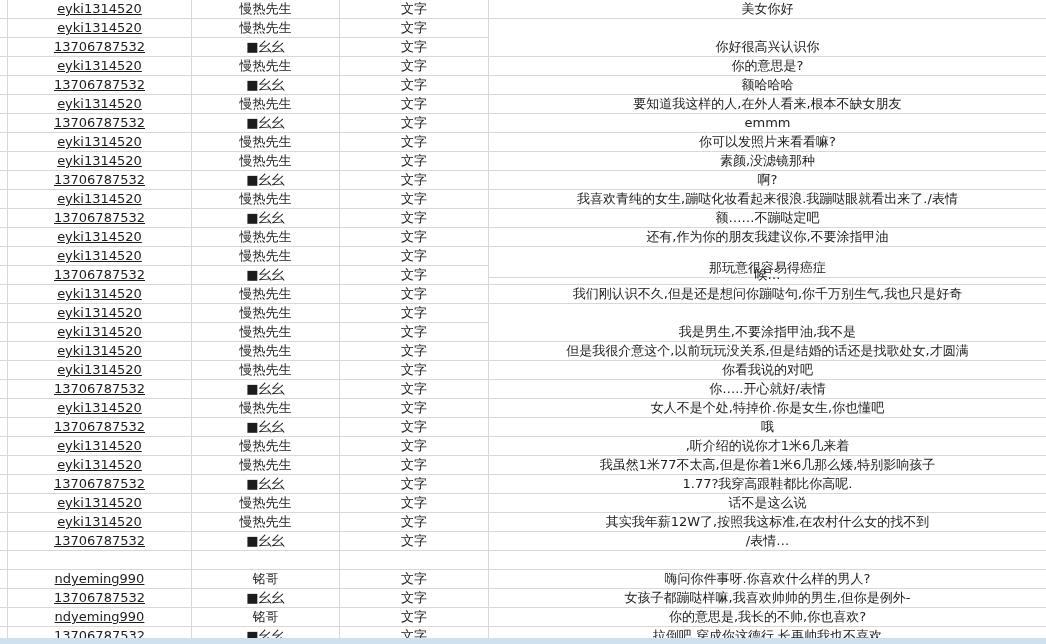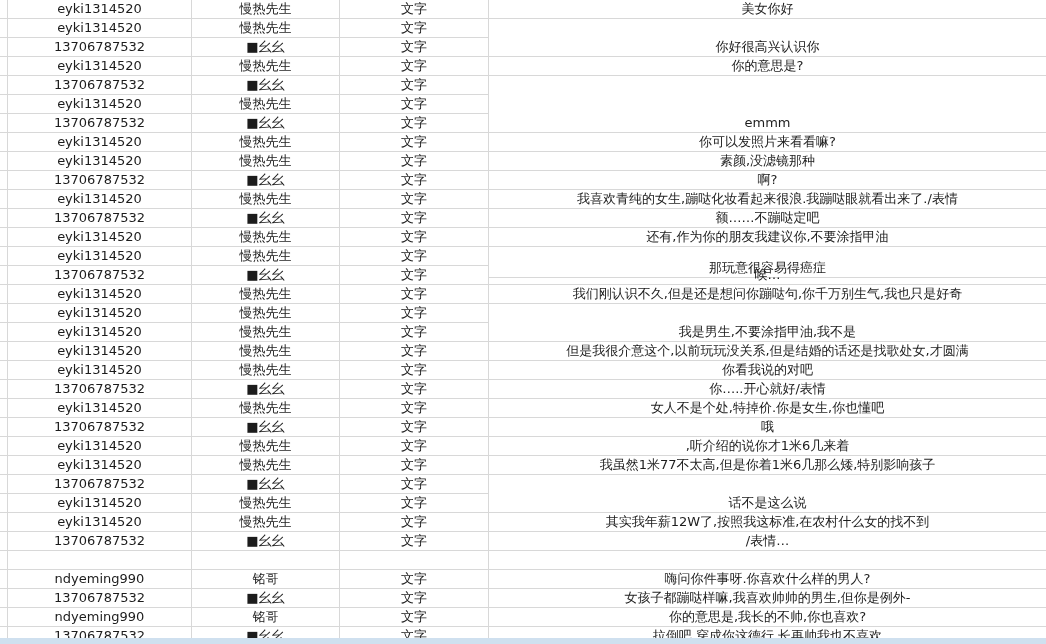--- a/index.html
+++ b/index.html
@@ -29,21 +29,21 @@
     height: 19px;
     line-height: 18px;
     border-right: 1px solid #d8d8d8;
     border-bottom: 1px solid #d8d8d8;
     text-align: center;
     white-space: nowrap;
     overflow: hidden;
     flex: none;
   }
   .c-sliver  { width: 8px; }
-  .c-account { width: 184px; }
+  .c-account { width: 184px; text-decoration: underline; }
   .c-name    { width: 148px; }
   .c-type    { width: 149px; }
   .c-msg     { width: 557px; border-right: none; }
   .bottom-bar {
     position: absolute;
     left: 0;
     bottom: 0;
     width: 100%;
     height: 6px;
     z-index: 2;
@@ -83,27 +83,29 @@
     <div class="cell c-name" style="border-right-color: rgb(216, 216, 216); border-bottom-color: rgb(216, 216, 216);">慢热先生</div>
     <div class="cell c-type" style="border-right-color: rgb(216, 216, 216); border-bottom-color: rgb(216, 216, 216);">文字</div>
     <div class="cell c-msg" style="border-right-color: rgb(216, 216, 216); border-bottom-color: rgb(216, 216, 216);">你的意思是?</div>
   </div>
 
   <div class="row">
     <div class="cell c-sliver" style="border-right-color: rgb(216, 216, 216); border-bottom-color: rgb(216, 216, 216);"></div>
     <div class="cell c-account" style="border-right-color: rgb(216, 216, 216); border-bottom-color: rgb(216, 216, 216);">13706787532</div>
     <div class="cell c-name" style="border-right-color: rgb(216, 216, 216); border-bottom-color: rgb(216, 216, 216);">■幺幺</div>
     <div class="cell c-type" style="border-right-color: rgb(216, 216, 216); border-bottom-color: rgb(216, 216, 216);">文字</div>
-  </div>
-
-  <div class="row">
-    <div class="cell c-sliver" style="border-right-color: rgb(216, 216, 216); border-bottom-color: rgb(216, 216, 216);"></div>
-    <div class="cell c-account" style="border-right-color: rgb(216, 216, 216); border-bottom-color: rgb(216, 216, 216);">eyki1314520</div>
-    <div class="cell c-name" style="border-right-color: rgb(216, 216, 216); border-bottom-color: rgb(216, 216, 216);">慢热先生</div>
-    <div class="cell c-type" style="border-right-color: rgb(216, 216, 216); border-bottom-color: rgb(216, 216, 216);">文字</div>
+    <div class="cell c-msg" style="border-right-color: rgb(216, 216, 216); border-bottom-color: rgb(216, 216, 216);">额哈哈哈</div>
+  </div>
+
+  <div class="row">
+    <div class="cell c-sliver" style="border-right-color: rgb(216, 216, 216); border-bottom-color: rgb(216, 216, 216);"></div>
+    <div class="cell c-account" style="border-right-color: rgb(216, 216, 216); border-bottom-color: rgb(216, 216, 216);">eyki1314520</div>
+    <div class="cell c-name" style="border-right-color: rgb(216, 216, 216); border-bottom-color: rgb(216, 216, 216);">慢热先生</div>
+    <div class="cell c-type" style="border-right-color: rgb(216, 216, 216); border-bottom-color: rgb(216, 216, 216);">文字</div>
+    <div class="cell c-msg" style="border-right-color: rgb(216, 216, 216); border-bottom-color: rgb(216, 216, 216);">要知道我这样的人,在外人看来,根本不缺女朋友</div>
   </div>
 
   <div class="row">
     <div class="cell c-sliver" style="border-right-color: rgb(216, 216, 216); border-bottom-color: rgb(216, 216, 216);"></div>
     <div class="cell c-account" style="border-right-color: rgb(216, 216, 216); border-bottom-color: rgb(216, 216, 216);">13706787532</div>
     <div class="cell c-name" style="border-right-color: rgb(216, 216, 216); border-bottom-color: rgb(216, 216, 216);">■幺幺</div>
     <div class="cell c-type" style="border-right-color: rgb(216, 216, 216); border-bottom-color: rgb(216, 216, 216);">文字</div>
     <div class="cell c-msg" style="border-right-color: rgb(216, 216, 216); border-bottom-color: rgb(216, 216, 216);">emmm</div>
   </div>
 
@@ -248,20 +250,21 @@
     <div class="cell c-name" style="border-right-color: rgb(216, 216, 216); border-bottom-color: rgb(216, 216, 216);">慢热先生</div>
     <div class="cell c-type" style="border-right-color: rgb(216, 216, 216); border-bottom-color: rgb(216, 216, 216);">文字</div>
     <div class="cell c-msg" style="border-right-color: rgb(216, 216, 216); border-bottom-color: rgb(216, 216, 216);">我虽然1米77不太高,但是你着1米6几那么矮,特别影响孩子</div>
   </div>
 
   <div class="row">
     <div class="cell c-sliver" style="border-right-color: rgb(216, 216, 216); border-bottom-color: rgb(216, 216, 216);"></div>
     <div class="cell c-account" style="border-right-color: rgb(216, 216, 216); border-bottom-color: rgb(216, 216, 216);">13706787532</div>
     <div class="cell c-name" style="border-right-color: rgb(216, 216, 216); border-bottom-color: rgb(216, 216, 216);">■幺幺</div>
     <div class="cell c-type" style="border-right-color: rgb(216, 216, 216); border-bottom-color: rgb(216, 216, 216);">文字</div>
+    <div class="cell c-msg" style="border-right-color: rgb(216, 216, 216); border-bottom-color: rgb(216, 216, 216);">1.77?我穿高跟鞋都比你高呢.</div>
   </div>
 
   <div class="row">
     <div class="cell c-sliver" style="border-right-color: rgb(216, 216, 216); border-bottom-color: rgb(216, 216, 216);"></div>
     <div class="cell c-account" style="border-right-color: rgb(216, 216, 216); border-bottom-color: rgb(216, 216, 216);">eyki1314520</div>
     <div class="cell c-name" style="border-right-color: rgb(216, 216, 216); border-bottom-color: rgb(216, 216, 216);">慢热先生</div>
     <div class="cell c-type" style="border-right-color: rgb(216, 216, 216); border-bottom-color: rgb(216, 216, 216);">文字</div>
     <div class="cell c-msg" style="border-right-color: rgb(216, 216, 216); border-bottom-color: rgb(216, 216, 216);">话不是这么说</div>
   </div>
 

